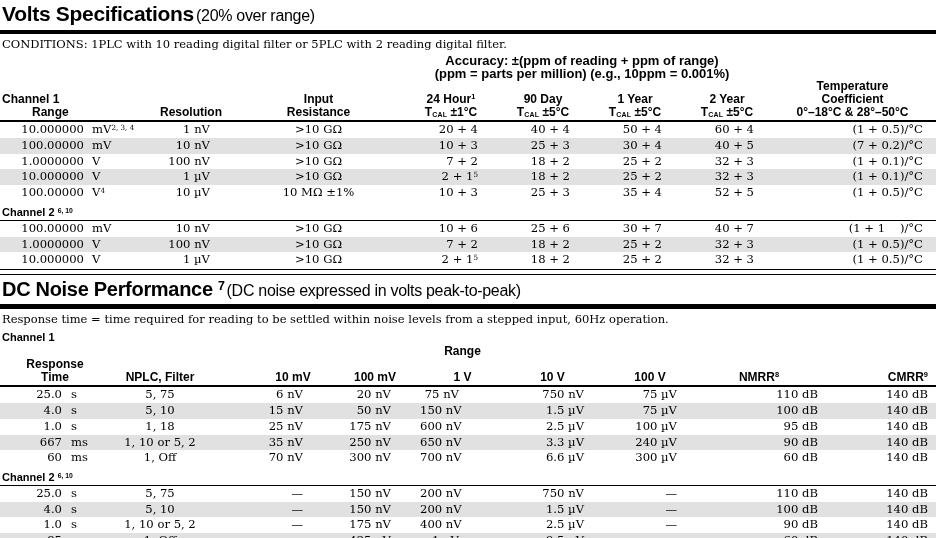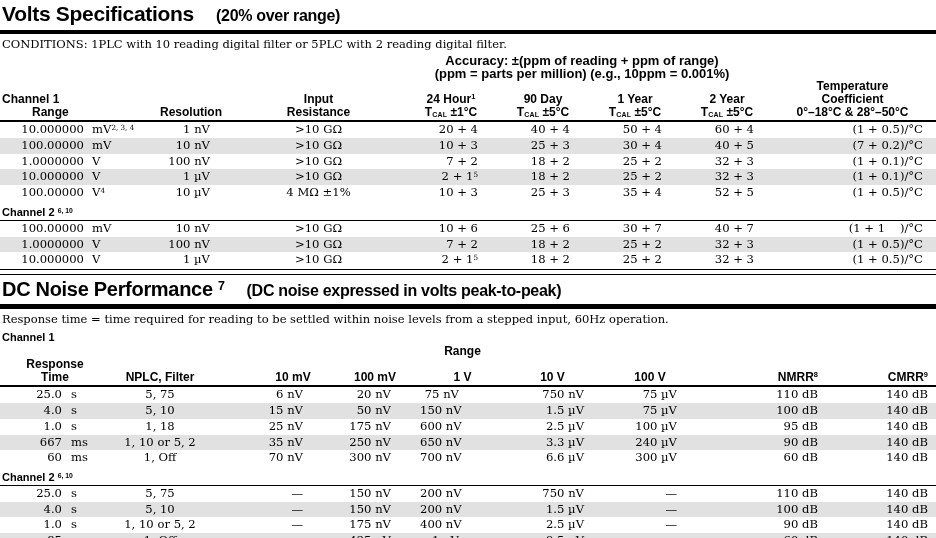--- a/index.html
+++ b/index.html
@@ -6,21 +6,21 @@
   body{
     width:936px;height:538px;overflow:hidden;background:#fff;color:#000;
     font-family:"DejaVu Serif", serif; position:relative;
   }
   sup{font-size:0.62em;line-height:0;position:relative;top:-0.45em;vertical-align:baseline}
   sub{font-size:0.58em;line-height:0;position:relative;top:0.15em;vertical-align:baseline;letter-spacing:.2px}
 
   
   .sec-title{font-family:"Liberation Sans",sans-serif;font-weight:900;font-size:21px;line-height:24px;
     padding:2px 0 0 2px;letter-spacing:-0.3px;white-space:nowrap}
-  .sec-title .note{font-size:16px;margin-left:22px;font-weight:700}
+  .sec-title .note{font-size:16px;margin-left:2px;font-weight:400}
   .bar{height:4px;background:#000;margin-top:2px}
   .bar2{height:5px;background:#000;margin-top:1px}
 
   .conditions{font-size:11.5px;line-height:13px;padding:4px 0 2px 2px}
   .conditions b{font-weight:normal}
   .note-line{font-size:11.5px;line-height:13px;padding:4px 0 2px 2px}
 
   .chan-label{font-family:"Liberation Sans",sans-serif;font-weight:bold;font-size:11px;line-height:15px;
     padding:2px 12px 0 2px}
   .ruled{border-bottom:1.5px solid #000}
@@ -47,21 +47,21 @@
   .d-banner{font-size:12px;line-height:13px}
   .d-banner .sp{width:420px}
   .hd-range{width:85px;text-align:center}
   .hd-resp{width:110px;text-align:center}
   .hd-nplc{width:100px;text-align:center}
   .hd-10mv{width:120px;text-align:center;padding-left:46px;box-sizing:border-box}
   .hd-100mv{width:90px;text-align:center}
   .hd-1v{width:85px;text-align:center}
   .hd-10v{width:95px;text-align:center}
   .hd-100v{width:100px;text-align:center}
-  .hd-nmrr{width:130px;text-align:right;padding-right:12px;box-sizing:border-box}
+  .hd-nmrr{width:130px;text-align:center;padding-right:12px;box-sizing:border-box}
   .hd-cmrr{flex:1;text-align:right;padding-right:8px;box-sizing:border-box}
 
   
   .trow{display:flex;height:15.7px;font-size:11.6px;line-height:15.7px;white-space:nowrap}
   .trow>span{box-sizing:border-box;overflow:visible}
   .shade{background:#e1e1e1}
 
   .cv-rv{width:84px;text-align:right}
   .cv-ru{width:52px;text-align:left;padding-left:8px}
   .cv-res{width:110px;text-align:right;padding-right:36px}
@@ -153,21 +153,21 @@
           <span class="cv-a">2 + 1<sup>5</sup></span>
           <span class="cv-a">18 + 2</span>
           <span class="cv-a">25 + 2</span>
           <span class="cv-a">32 + 3</span>
           <span class="cv-tc">(1 + 0.1)/°C</span>
         </div>
         <div class="trow">
           <span class="cv-rv">100.00000</span>
           <span class="cv-ru">V<sup>4</sup></span>
           <span class="cv-res">10 µV</span>
-          <span class="cv-ir">4 MΩ ±1%</span>
+          <span class="cv-ir">10 MΩ ±1%</span>
           <span class="cv-a">10 + 3</span>
           <span class="cv-a">25 + 3</span>
           <span class="cv-a">35 + 4</span>
           <span class="cv-a">52 + 5</span>
           <span class="cv-tc">(1 + 0.5)/°C</span>
         </div>
       </div>
 
     <div class="chan-label ruled" style="margin-top:2px">Channel 2 <sup>6, 10</sup></div>
 

